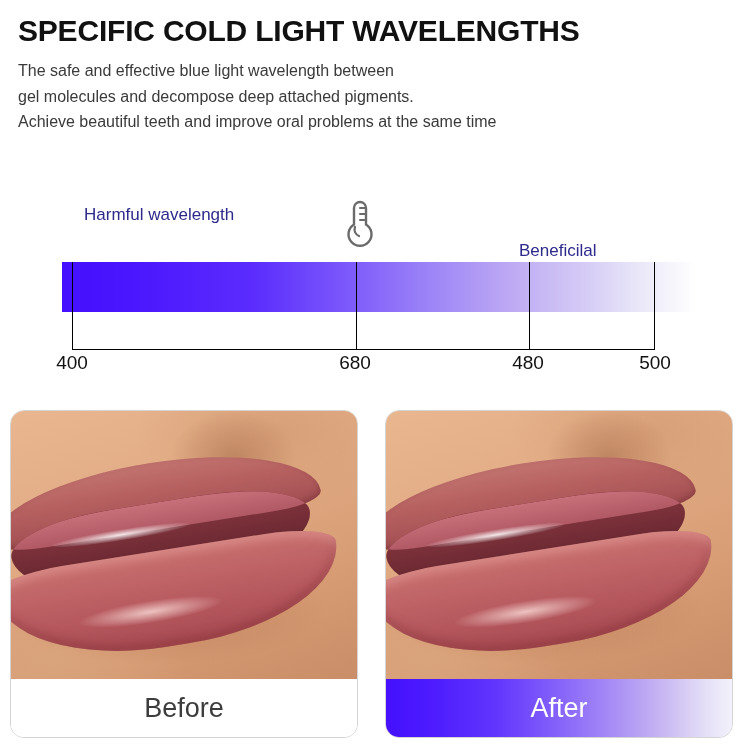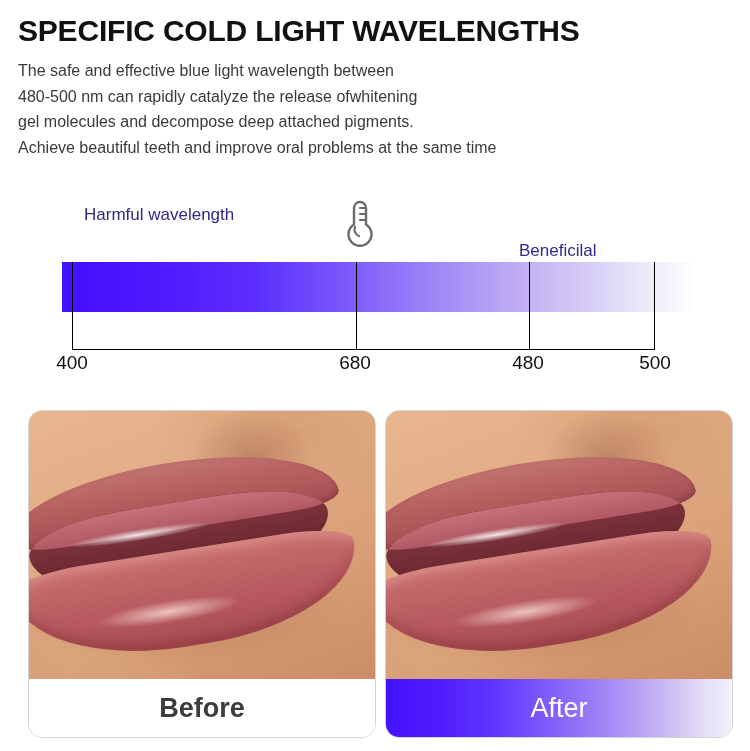--- a/index.html
+++ b/index.html
@@ -150,21 +150,21 @@
     position: absolute;
     top: 0;
     width: 348px;
     height: 328px;
     border-radius: 14px;
     border: 1px solid #d4d4d4;
     background: #ffffff;
     overflow: hidden;
     box-sizing: border-box;
   }
-  .card-before { left: 28px; font-weight: bold; }
+  .card-before { left: 10px; }
   .card-after  { left: 385px; }
 
   .photo {
     position: absolute;
     left: 0; top: 0;
     width: 100%;
     height: 270px;
     overflow: hidden;
   }
 
@@ -304,21 +304,20 @@
         #f3f1fb 100%);
   }
 </style>
 </head>
 <body>
 
 <div class="header">
   <h1 class="page-title">SPECIFIC COLD LIGHT WAVELENGTHS</h1>
   <p class="intro">
     <span class="intro-line">The safe and effective blue light wavelength between</span>
-    <span class="intro-line">480-500 nm can rapidly catalyze the release ofwhitening</span>
     <span class="intro-line">gel molecules and decompose deep attached pigments.</span>
     <span class="intro-line">Achieve beautiful teeth and improve oral problems at the same time</span>
   </p>
 </div>
 
 <div class="chart">
 
   <div class="chart-legend">
     <div class="legend-harmful">Harmful wavelength</div>
 

